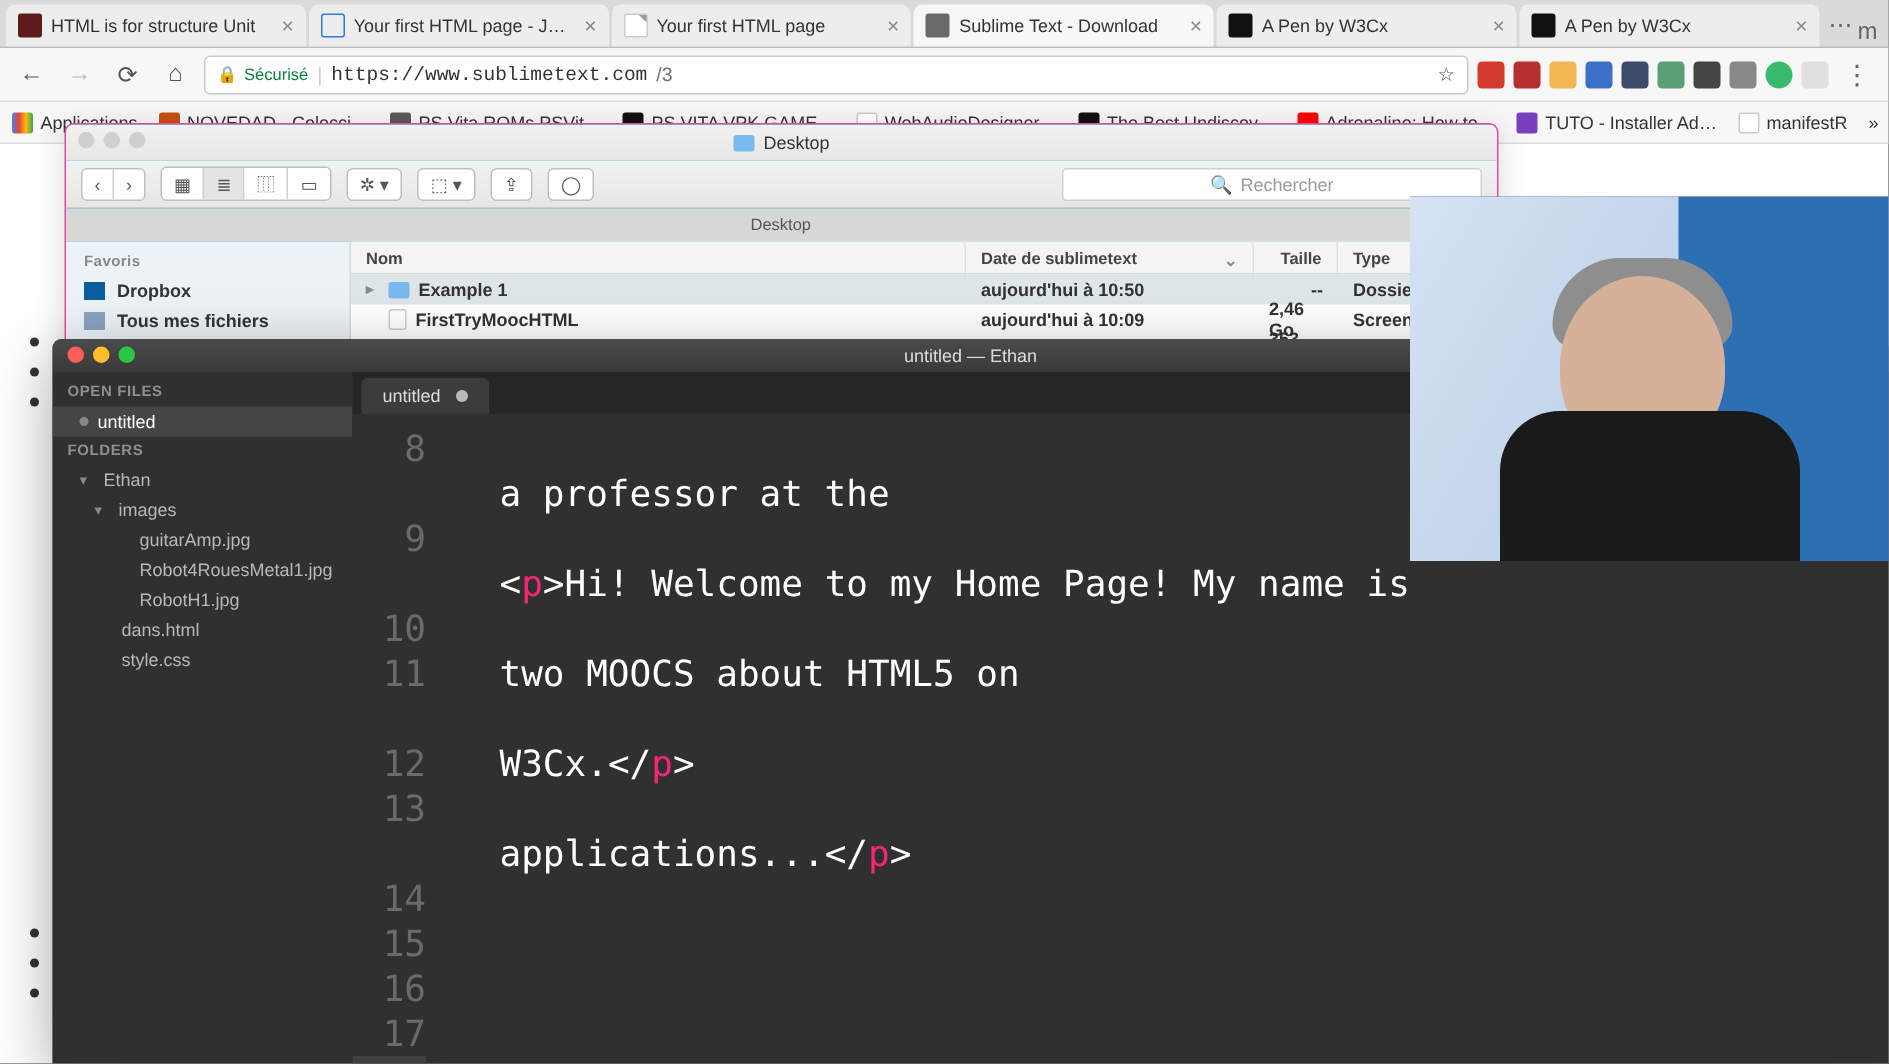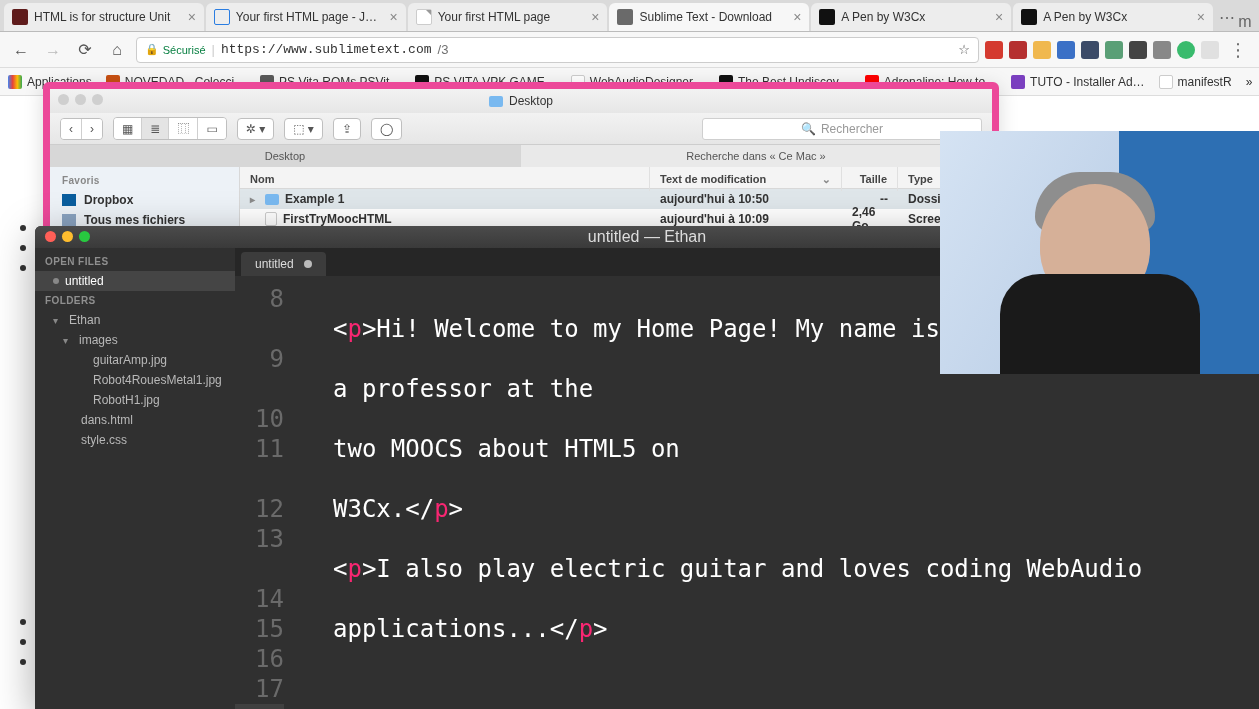--- a/index.html
+++ b/index.html
@@ -29,21 +29,21 @@
     .url-path{color:#707070;}
     .star { color: #555; }
     .ext-icons{display:flex;gap:6px;align-items:center;}
     .ext-icon{width:18px;height:18px;border-radius:3px;}
 
     .bookmarks-bar { display: flex; align-items: center; height: 28px; background: #f7f7f7; padding: 0 8px; gap: 14px; font-size: 12px; color: #333; border-bottom: 1px solid #ddd; }
     .bm { display: flex; align-items: center; gap: 5px; white-space: nowrap; }
     .bm-icon { width: 14px; height: 14px; border-radius: 2px; flex-shrink:0;}
 
     
-    .finder { position: absolute; top: 82px; left: 43px; width: 956px; height: 160px; background: #0ea5e9; border: 7px solid #ec4899; border-radius: 6px; box-shadow: 0 4px 20px rgba(0,0,0,.15); overflow: hidden; }
+    .finder { position: absolute; top: 82px; left: 43px; width: 956px; height: 160px; background: #0ea5e9; border: 1px solid #ec4899; border-radius: 6px; box-shadow: 0 4px 20px rgba(0,0,0,.15); overflow: hidden; }
     .finder-title { height: 24px; display: flex; align-items: center; justify-content: center; position: relative; background: linear-gradient(#f2f2f2,#e6e6e6); font-size: 12px; color: #333; }
     .traffic-lights { position: absolute; left: 8px; top: 5px; display: flex; gap: 6px; }
     .tl { width: 11px; height: 11px; border-radius: 50%; }
     .tl.r{background:#cfcfcf;} .tl.y{background:#cfcfcf;} .tl.g{background:#cfcfcf;}
     .finder-title .folder-icon{width:14px;height:11px;background:#79b9f0;border-radius:2px;margin-right:6px;}
 
     .finder-toolbar { height: 32px; display: flex; align-items: center; padding: 0 10px; gap: 10px; background: linear-gradient(#f2f2f2,#e6e6e6); border-bottom: 1px solid #cdcdcd; }
     .tb-group{display:flex;border:1px solid #bfbfbf;border-radius:4px;overflow:hidden;}
     .tb-seg{padding:3px 8px;background:#fff;font-size:12px;color:#555;border-right:1px solid #cfcfcf;display:flex;align-items:center;}
     .tb-seg:last-child{border-right:none;}
@@ -68,21 +68,21 @@
     .fl-row{display:flex;height:20px;font-size:12px;color:#333;align-items:center;}
     .fl-row.sel{background:#dfe6ea;}
     .fl-cell{padding:0 10px;display:flex;align-items:center;gap:6px;}
     .fl-cell.name{flex:0 0 410px;} .fl-cell.date{flex:0 0 192px;} .fl-cell.size{flex:0 0 56px;justify-content:flex-end;} .fl-cell.kind{flex:1;}
     .disclosure{width:9px;color:#8a8a8a;font-size:10px;}
     .mini-folder{width:14px;height:11px;background:#79b9f0;border-radius:2px;}
     .mini-file{width:12px;height:14px;background:#fff;border:1px solid #ccc;border-radius:2px;}
 
     
     .subl { position: absolute; top: 226px; left: 35px; width: 1224px; height: 483px; background: #303030; border-radius: 6px 6px 0 0; box-shadow: 0 10px 40px rgba(0,0,0,.35); overflow: hidden; }
-    .subl-title { height: 22px; display:flex; align-items:center; justify-content:center; background: linear-gradient(#4b4b4b,#3a3a3a); color:#ddd; font-size:16px; position:relative;}
+    .subl-title { height: 22px; display:flex; align-items:center; justify-content:center; background: linear-gradient(#4b4b4b,#3a3a3a); color:#ddd; font-size:12px; position:relative;}
     .subl-title .traffic-lights{left:10px;top:5px;}
     .subl-title .tl.r{background:#ff5f57;} .subl-title .tl.y{background:#ffbd2e;} .subl-title .tl.g{background:#28c940;}
 
     .subl-body{display:flex;height:calc(100% - 22px);}
     .subl-sidebar{width:200px;background:#303030;color:#b8b8b8;font-size:12px;padding:4px 0;}
     .sb-head{font-size:10px;color:#8f8f8f;padding:4px 10px;font-weight:bold;letter-spacing:.4px;}
     .sb-item{display:flex;align-items:center;gap:6px;padding:3px 10px 3px 18px;}
     .sb-item.sel{background:#454545;color:#fff;}
     .sb-bullet{width:6px;height:6px;border-radius:50%;background:#888;flex-shrink:0;}
     .sb-arrow{width:10px;color:#888;font-size:10px;display:inline-block;}
@@ -257,39 +257,38 @@
     <span class="tb-btn">⬚ ▾</span>
     <span class="tb-btn">⇪</span>
     <span class="tb-btn">◯</span>
     <div class="finder-search">
         <span>🔍</span>
         <span>Rechercher</span>
       </div>
   </div>
   <div class="finder-tabs">
     <div class="finder-tabcell">Desktop</div>
-    <div class="finder-tabcell inactive">Recherche dans « Ce Mac »</div>
   </div>
   <div class="finder-body">
     <div class="finder-sidebar">
       <div class="fs-head">Favoris</div>
       <div class="fs-item">
           <span class="fs-icon" style="background:#0a5e9e"></span>
           <span>Dropbox</span>
         </div>
       <div class="fs-item">
           <span class="fs-icon" style="background:#8aa3c0"></span>
           <span>Tous mes fichiers</span>
         </div>
     </div>
     <div class="finder-list">
       <div class="fl-head">
         <div class="fl-col name">Nom</div>
         <div class="fl-col date">
-            <span>Text de modification</span> 
+            <span>Date de sublimetext</span> 
             <span style="margin-left:auto;color:#888">⌄</span>
           </div>
         <div class="fl-col size">Taille</div>
         <div class="fl-col kind">Type</div>
       </div>
       <div class="fl-row sel">
         <div class="fl-cell name">
             <span class="disclosure">▸</span>
             <span class="mini-folder"></span>
             <span>Example 1</span>
@@ -372,25 +371,24 @@
           <div>12</div>
           <div>13</div>
           <div></div>
           <div>14</div>
           <div>15</div>
           <div>16</div>
           <div>17</div>
           <div class="hl">18</div>
         </div>
         <div class="code">
+<div class="line"><span class="t-text">a professor at the</span></div>
 <div class="line"><span class="t-text">&lt;</span><span class="t-tag">p</span><span class="t-text">&gt;</span><span class="t-text">Hi! Welcome to my Home Page! My name is</span></div>
-<div class="line"><span class="t-text">a professor at the</span></div>
 <div class="line"><span class="t-text">two MOOCS about HTML5 on</span></div>
 <div class="line"><span class="t-text">W3Cx.</span><span class="t-text">&lt;/</span><span class="t-tag">p</span><span class="t-text">&gt;</span></div>
-<div class="line"><span class="t-text">&lt;</span><span class="t-tag">p</span><span class="t-text">&gt;</span><span class="t-text">I also play electric guitar and loves coding WebAudio</span></div>
 <div class="line"><span class="t-text">applications...</span><span class="t-text">&lt;/</span><span class="t-tag">p</span><span class="t-text">&gt;</span></div>
 
 
 
 
 
 
 
 
         </div>

